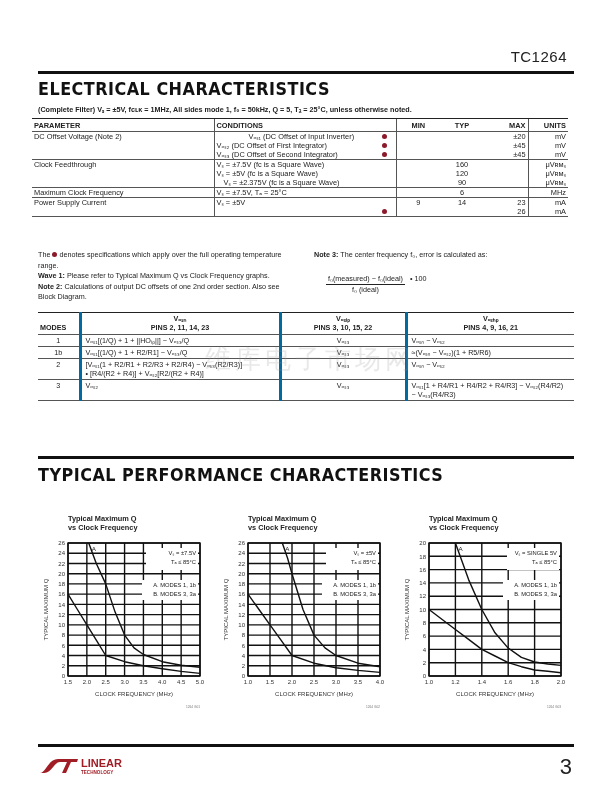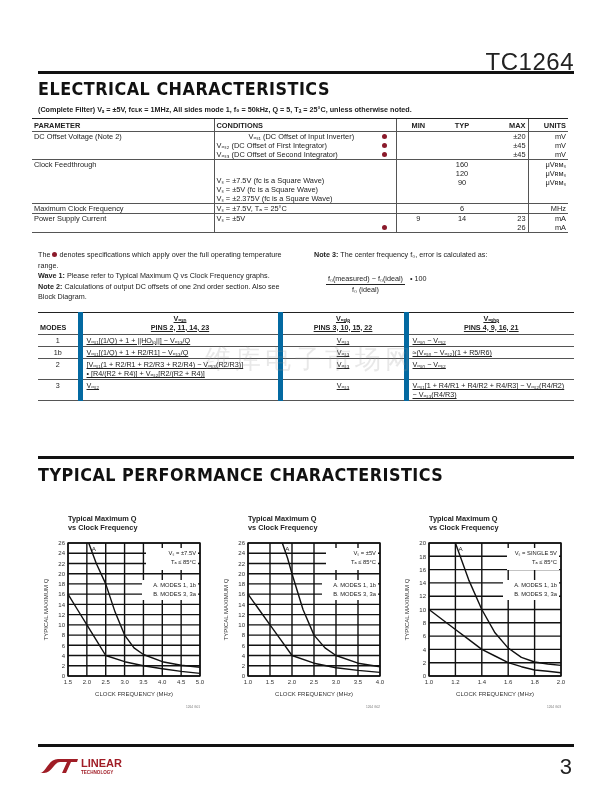--- a/index.html
+++ b/index.html
@@ -1,34 +1,34 @@
 <!DOCTYPE html>
 <html><head>
 <meta charset="utf-8">
 <style>
   html, body { margin:0; padding:0; background:#fff; }
   body { width:612px; height:792px; position:relative; overflow:hidden;
          font-family:"Liberation Sans", sans-serif; color:#222; }
   .abs { position:absolute; }
-  .part-no { right:38px; top:48px; font-size:24px; font-weight:300; letter-spacing:0.5px; color:#222; font-family:"Liberation Sans", sans-serif; }
+  .part-no { right:45px; top:48px; font-size:15px; font-weight:300; letter-spacing:0.5px; color:#222; font-family:"Liberation Sans", sans-serif; }
   .rule { left:38px; width:536px; background:#111; }
   .section-title { font-family:"DejaVu Sans", sans-serif; font-weight:bold; font-size:16px; letter-spacing:0.5px; color:#111; transform:scaleY(1.05); }
   .subtitle { left:38px; top:103px; font-size:8px; font-weight:bold; font-family:"Liberation Sans", sans-serif; color:#222; transform:scaleX(0.9); transform-origin:left; white-space:nowrap; }
   table.ec { position:absolute; left:32px; top:118px; width:536px; border-collapse:collapse; font-size:7.4px; font-family:"Liberation Sans", sans-serif; }
   table.ec th { font-weight:bold; border-top:1.2px solid #222; border-bottom:1px solid #555; padding:1px 2px; height:10px; }
   table.ec td { padding:0 2px; vertical-align:top; line-height:9px; border-bottom:1px solid #555; }
   table.ec td.vl, table.ec th.vl { border-left:1px solid #555; }
   .dot { display:inline-block; width:5px; height:5px; border-radius:50%; background:#8b1a2b; }
   .c { text-align:center; } .r { text-align:right; }
   .notes { font-size:7.2px; line-height:10.5px; font-family:"Liberation Sans", sans-serif; }
   .notes b { font-weight:bold; }
   table.mode { position:absolute; left:38px; top:312px; width:536px; border-collapse:collapse; font-size:7.2px; font-family:"Liberation Sans", sans-serif; }
   table.mode th { font-weight:bold; border-top:1.2px solid #222; border-bottom:1px solid #555; padding:2px; line-height:8.5px; }
   table.mode td { border-bottom:1px solid #555; padding:1px 4px; line-height:9px; vertical-align:top; }
-  table.mode td.vl, table.mode th.vl { border-left:5px solid #0369a1;text-decoration:underline; }
+  table.mode td.vl, table.mode th.vl { border-left:3px solid #0369a1; }
   .watermark { left:205px; top:342px; font-size:26px; color:rgba(150,150,150,0.22); letter-spacing:4px; font-family:"DejaVu Serif", serif; }
   .chart-title { font-size:8px; font-weight:bold; line-height:9px; font-family:"Liberation Sans", sans-serif; transform:scaleX(0.92); transform-origin:left; }
   svg text { font-family:"Liberation Sans", sans-serif; }
   .logo { left:38px; top:753px; }
   .page-num { right:40px; top:754px; font-size:22px; font-weight:300; }
 </style>
 </head>
 <body>
 
 <div class="abs part-no">TC1264</div>
@@ -88,23 +88,23 @@
         </td>
         <td class="vl r">
           <div style="height: 9px;">mV</div>
           <div style="height: 9px;">mV</div>
           <div style="height: 9px;">mV</div>
         </td>
       </tr>
       <tr>
         <td>Clock Feedthrough</td>
         <td class="vl">
-          <div style="height: 9px; margin-top: 16px;">Vₛ = ±7.5V (fᴄ is a Square Wave)</div>
+          <div style="height: 9px;">Vₛ = ±7.5V (fᴄ is a Square Wave)</div>
           <div style="height: 9px;">Vₛ = ±5V (fᴄ is a Square Wave)</div>
-          <div style="height: 9px;">Vₛ = ±2.375V (fᴄ is a Square Wave)</div>
+          <div style="height: 9px; padding-left: 7px;">Vₛ = ±2.375V (fᴄ is a Square Wave)</div>
         </td>
         <td>
           <div style="height: 9px; text-align: center;"></div>
           <div style="height: 9px; text-align: center;"></div>
           <div style="height: 9px; text-align: center;"></div>
         </td>
         <td class="vl c">
           <div style="height: 9px;"></div>
           <div style="height: 9px;"></div>
           <div style="height: 9px;"></div>

